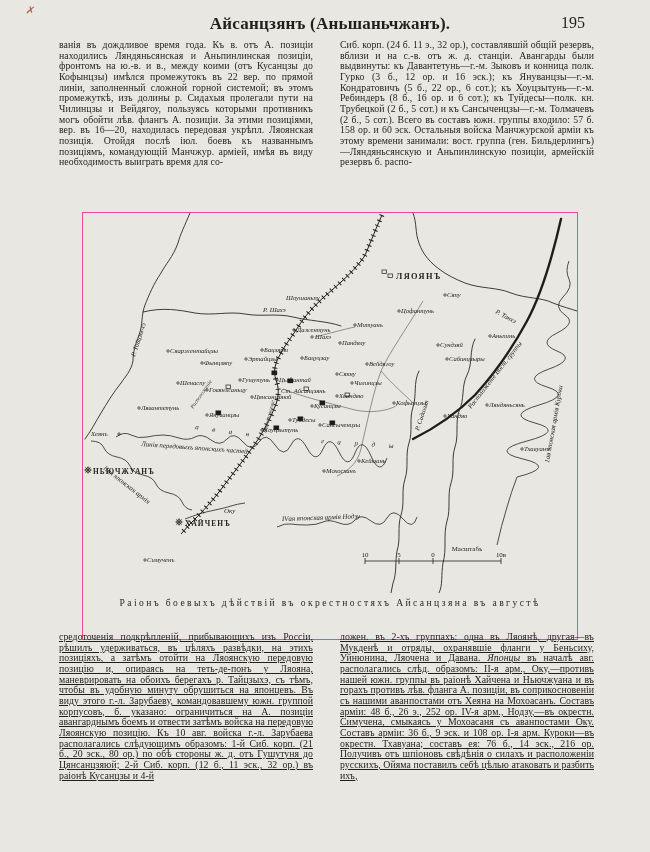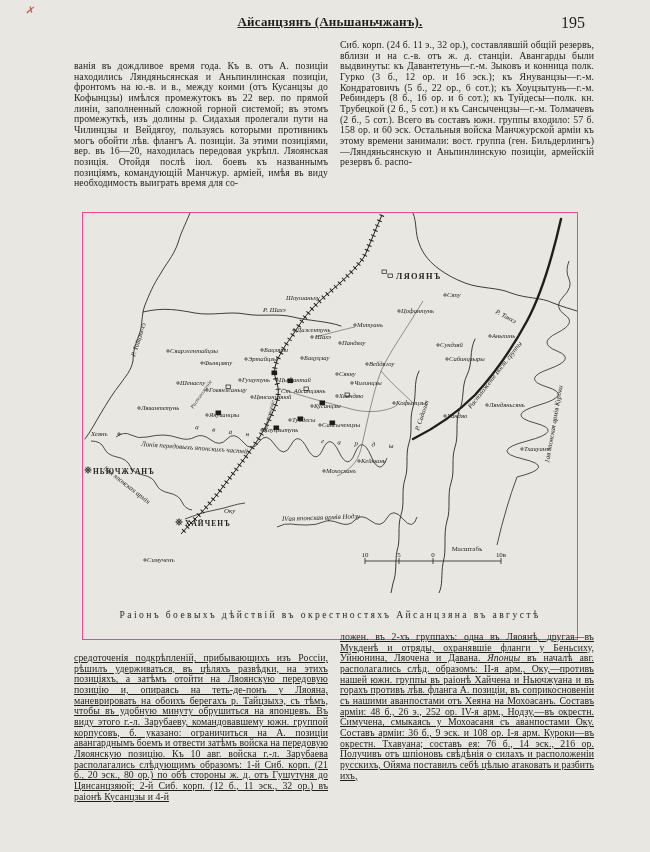--- a/index.html
+++ b/index.html
@@ -1,28 +1,28 @@
 <!DOCTYPE html>
 <html><head>
 <meta charset="utf-8">
 <style>
   html,body{margin:0;padding:0;}
   body{width:650px;height:852px;background:#dcdad4;font-family:"Liberation Serif","DejaVu Serif",serif;}
   .page{position:absolute;left:0;top:0;width:650px;height:852px;background:#e9e7e1;overflow:hidden;color:#211f1c;}
   .pencil{position:absolute;left:26px;top:4px;color:#ad4b3e;font-family:"DejaVu Sans",sans-serif;font-size:11px;transform:rotate(12deg);opacity:.85;}
   .hdr{position:absolute;left:75px;top:14px;width:510px;height:18px;}
-  .title{position:absolute;left:0;right:0;text-align:center;font-weight:bold;font-size:13px;letter-spacing:.2px;text-decoration:underline;}
+  .title{position:absolute;left:0;right:0;text-align:center;font-weight:bold;font-size:17px;letter-spacing:.2px;}
   .pageno{position:absolute;right:0;top:0;font-size:16px;}
   .col{position:absolute;width:254px;text-align:justify;font-size:9.8px;line-height:10.65px;letter-spacing:.05px;}
-  .col.l{left:74px;margin-top:21px;} .col.r{left:340px;}
+  .col.l{left:59px;} .col.r{left:340px;}
   .top .col{top:40px;height:152px;overflow:hidden;}
   .bot .col{top:632px;height:186px;overflow:hidden;text-decoration:underline;}
   figure.map{position:absolute;left:82px;top:212px;width:494px;height:426px;margin:0;border:1px solid #ec4899;}
   figure.map svg{display:block;}
-  figcaption{margin-top:16px;text-align:center;}
+  figcaption{margin-top:4px;text-align:center;}
   .cap1{font-size:9.6px;letter-spacing:2.4px;color:#2a2824;}
   .cap2{font-size:9.6px;letter-spacing:2.4px;color:#2a2824;margin-top:2px;}
   .sig{margin-top:5px;text-align:right;padding-right:38px;font-size:10.5px;}
   
   .riverline{fill:none;stroke:#2b2925;stroke-width:.9;stroke-linecap:round;}
   .thick{fill:none;stroke:#201e1b;stroke-width:2.4;stroke-linecap:round;}
   .railbase{fill:none;stroke:#1d1b18;stroke-width:1;}
   .railtick{fill:none;stroke:#1d1b18;stroke-width:5;stroke-dasharray:1 4.4;}
   .road{fill:none;stroke:#45433d;stroke-width:.55;}
   .scallop{fill:none;stroke:#26241f;stroke-width:.8;}

